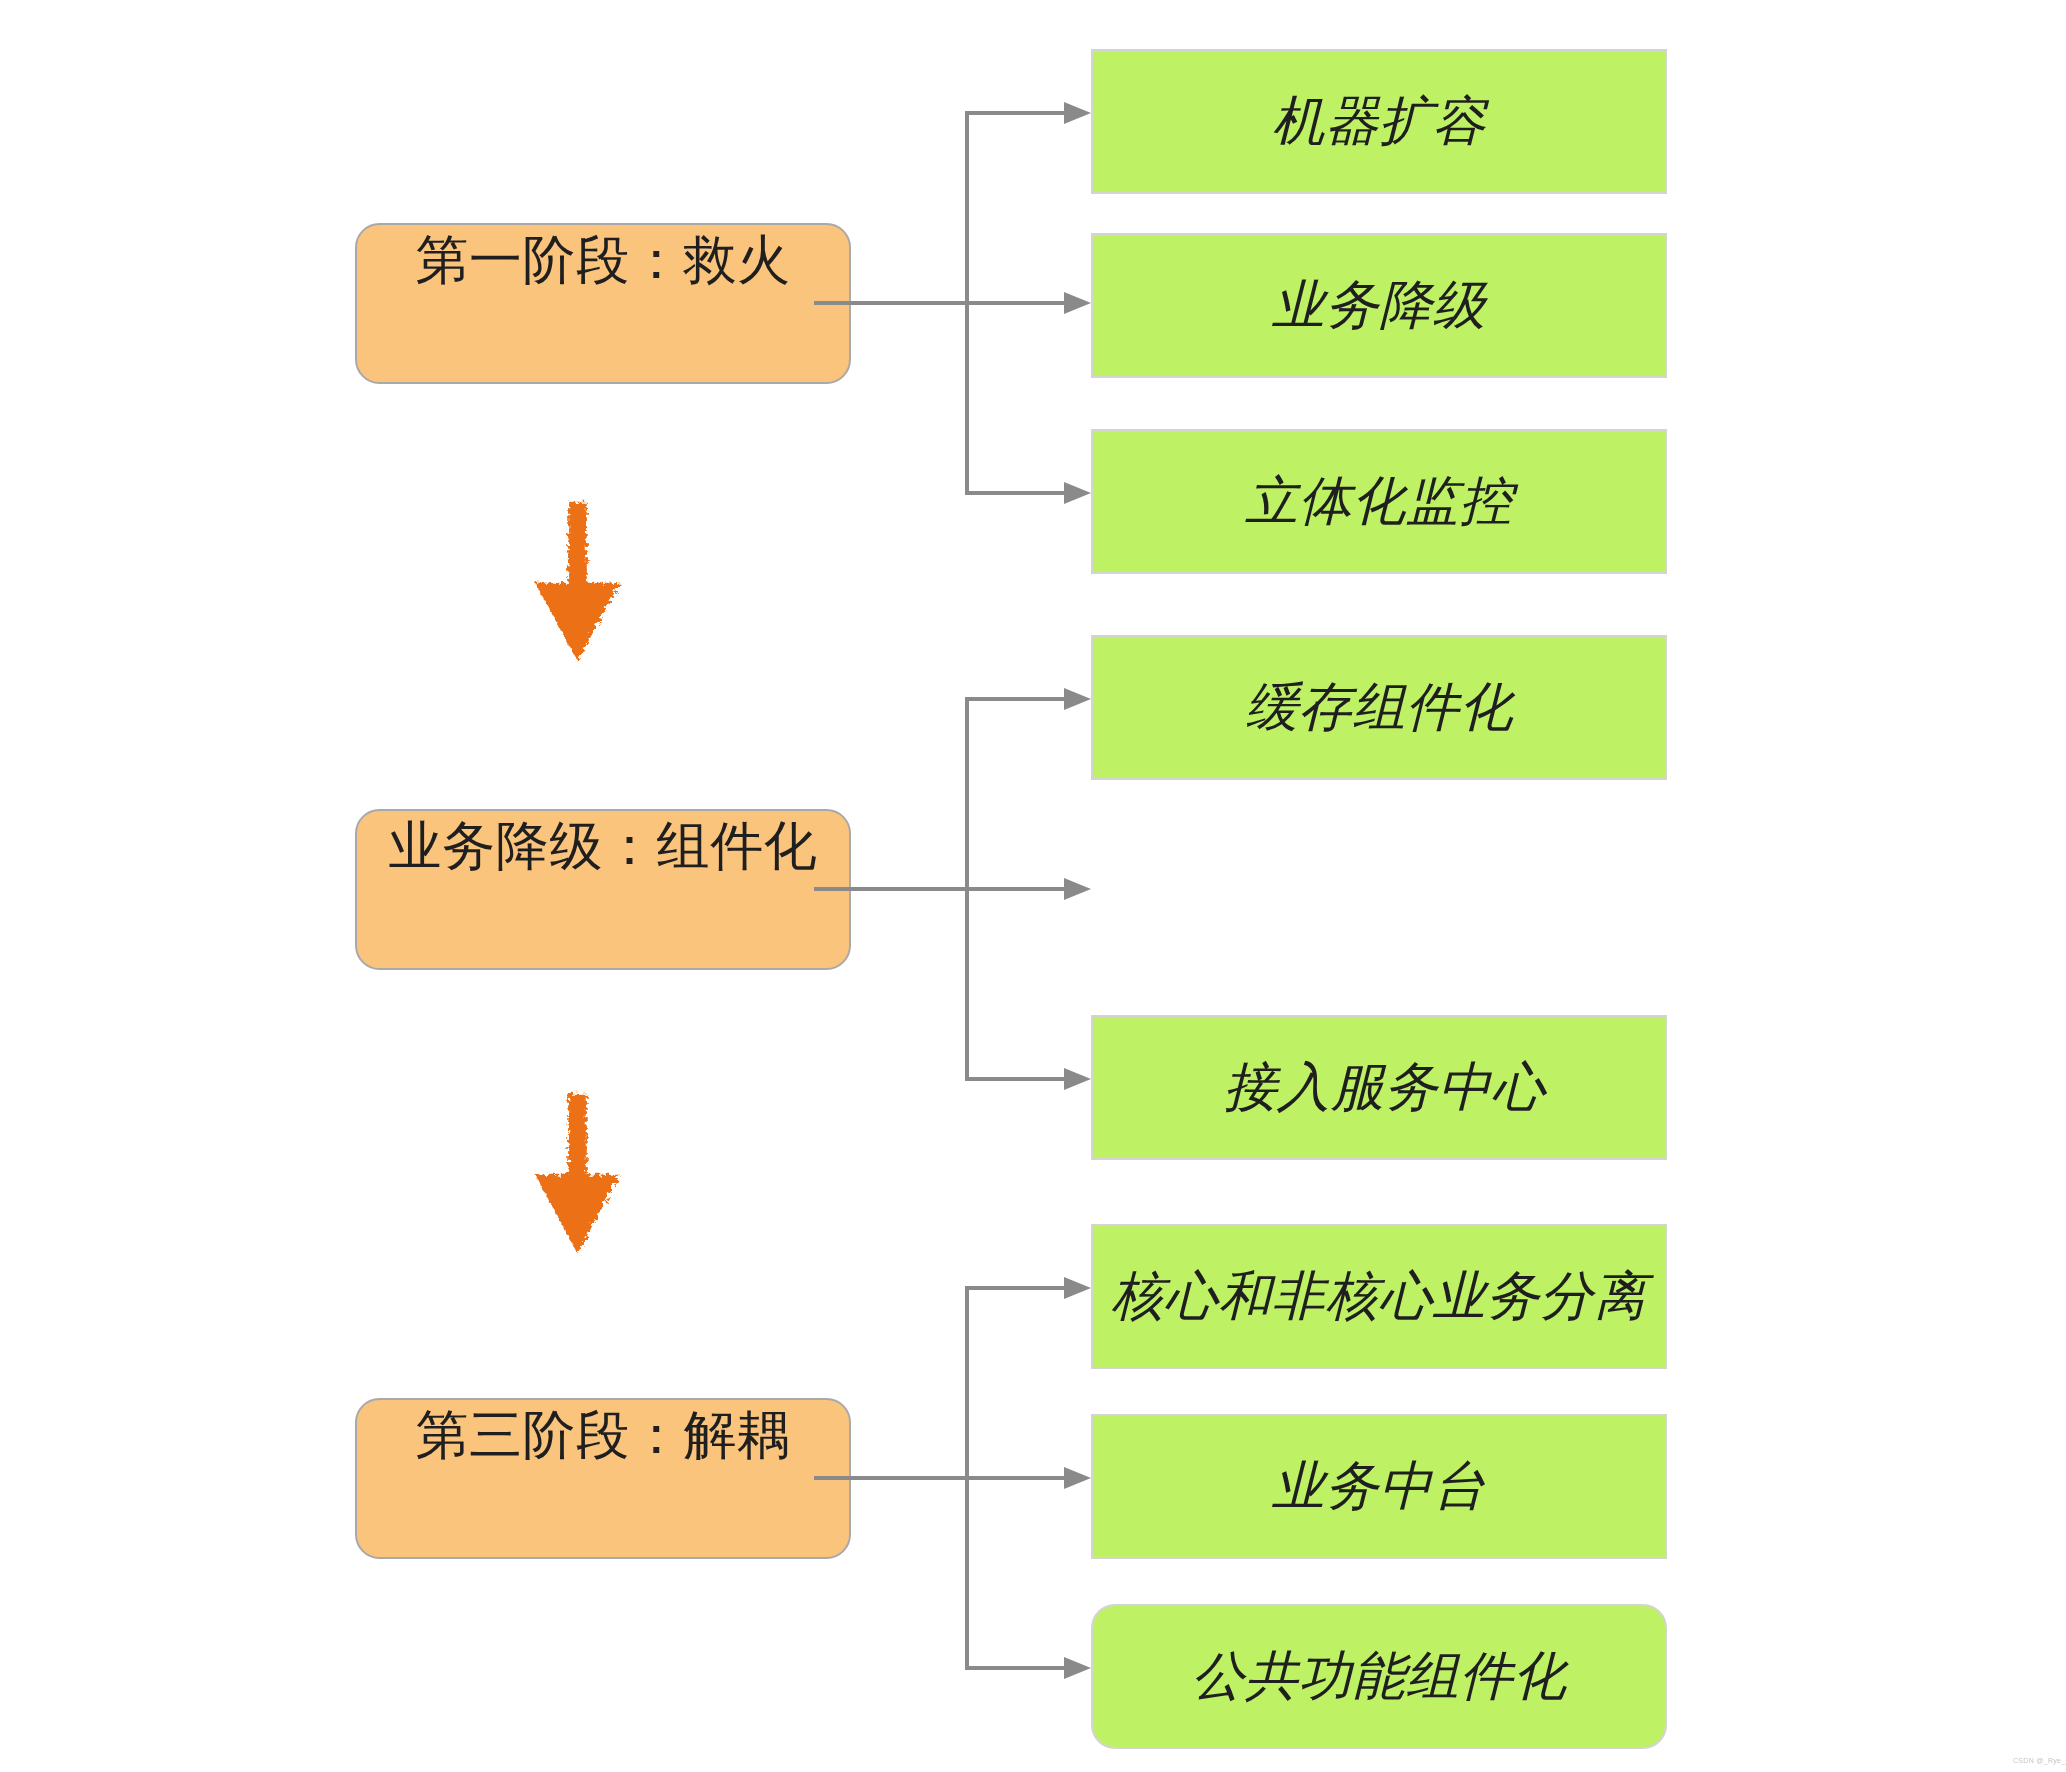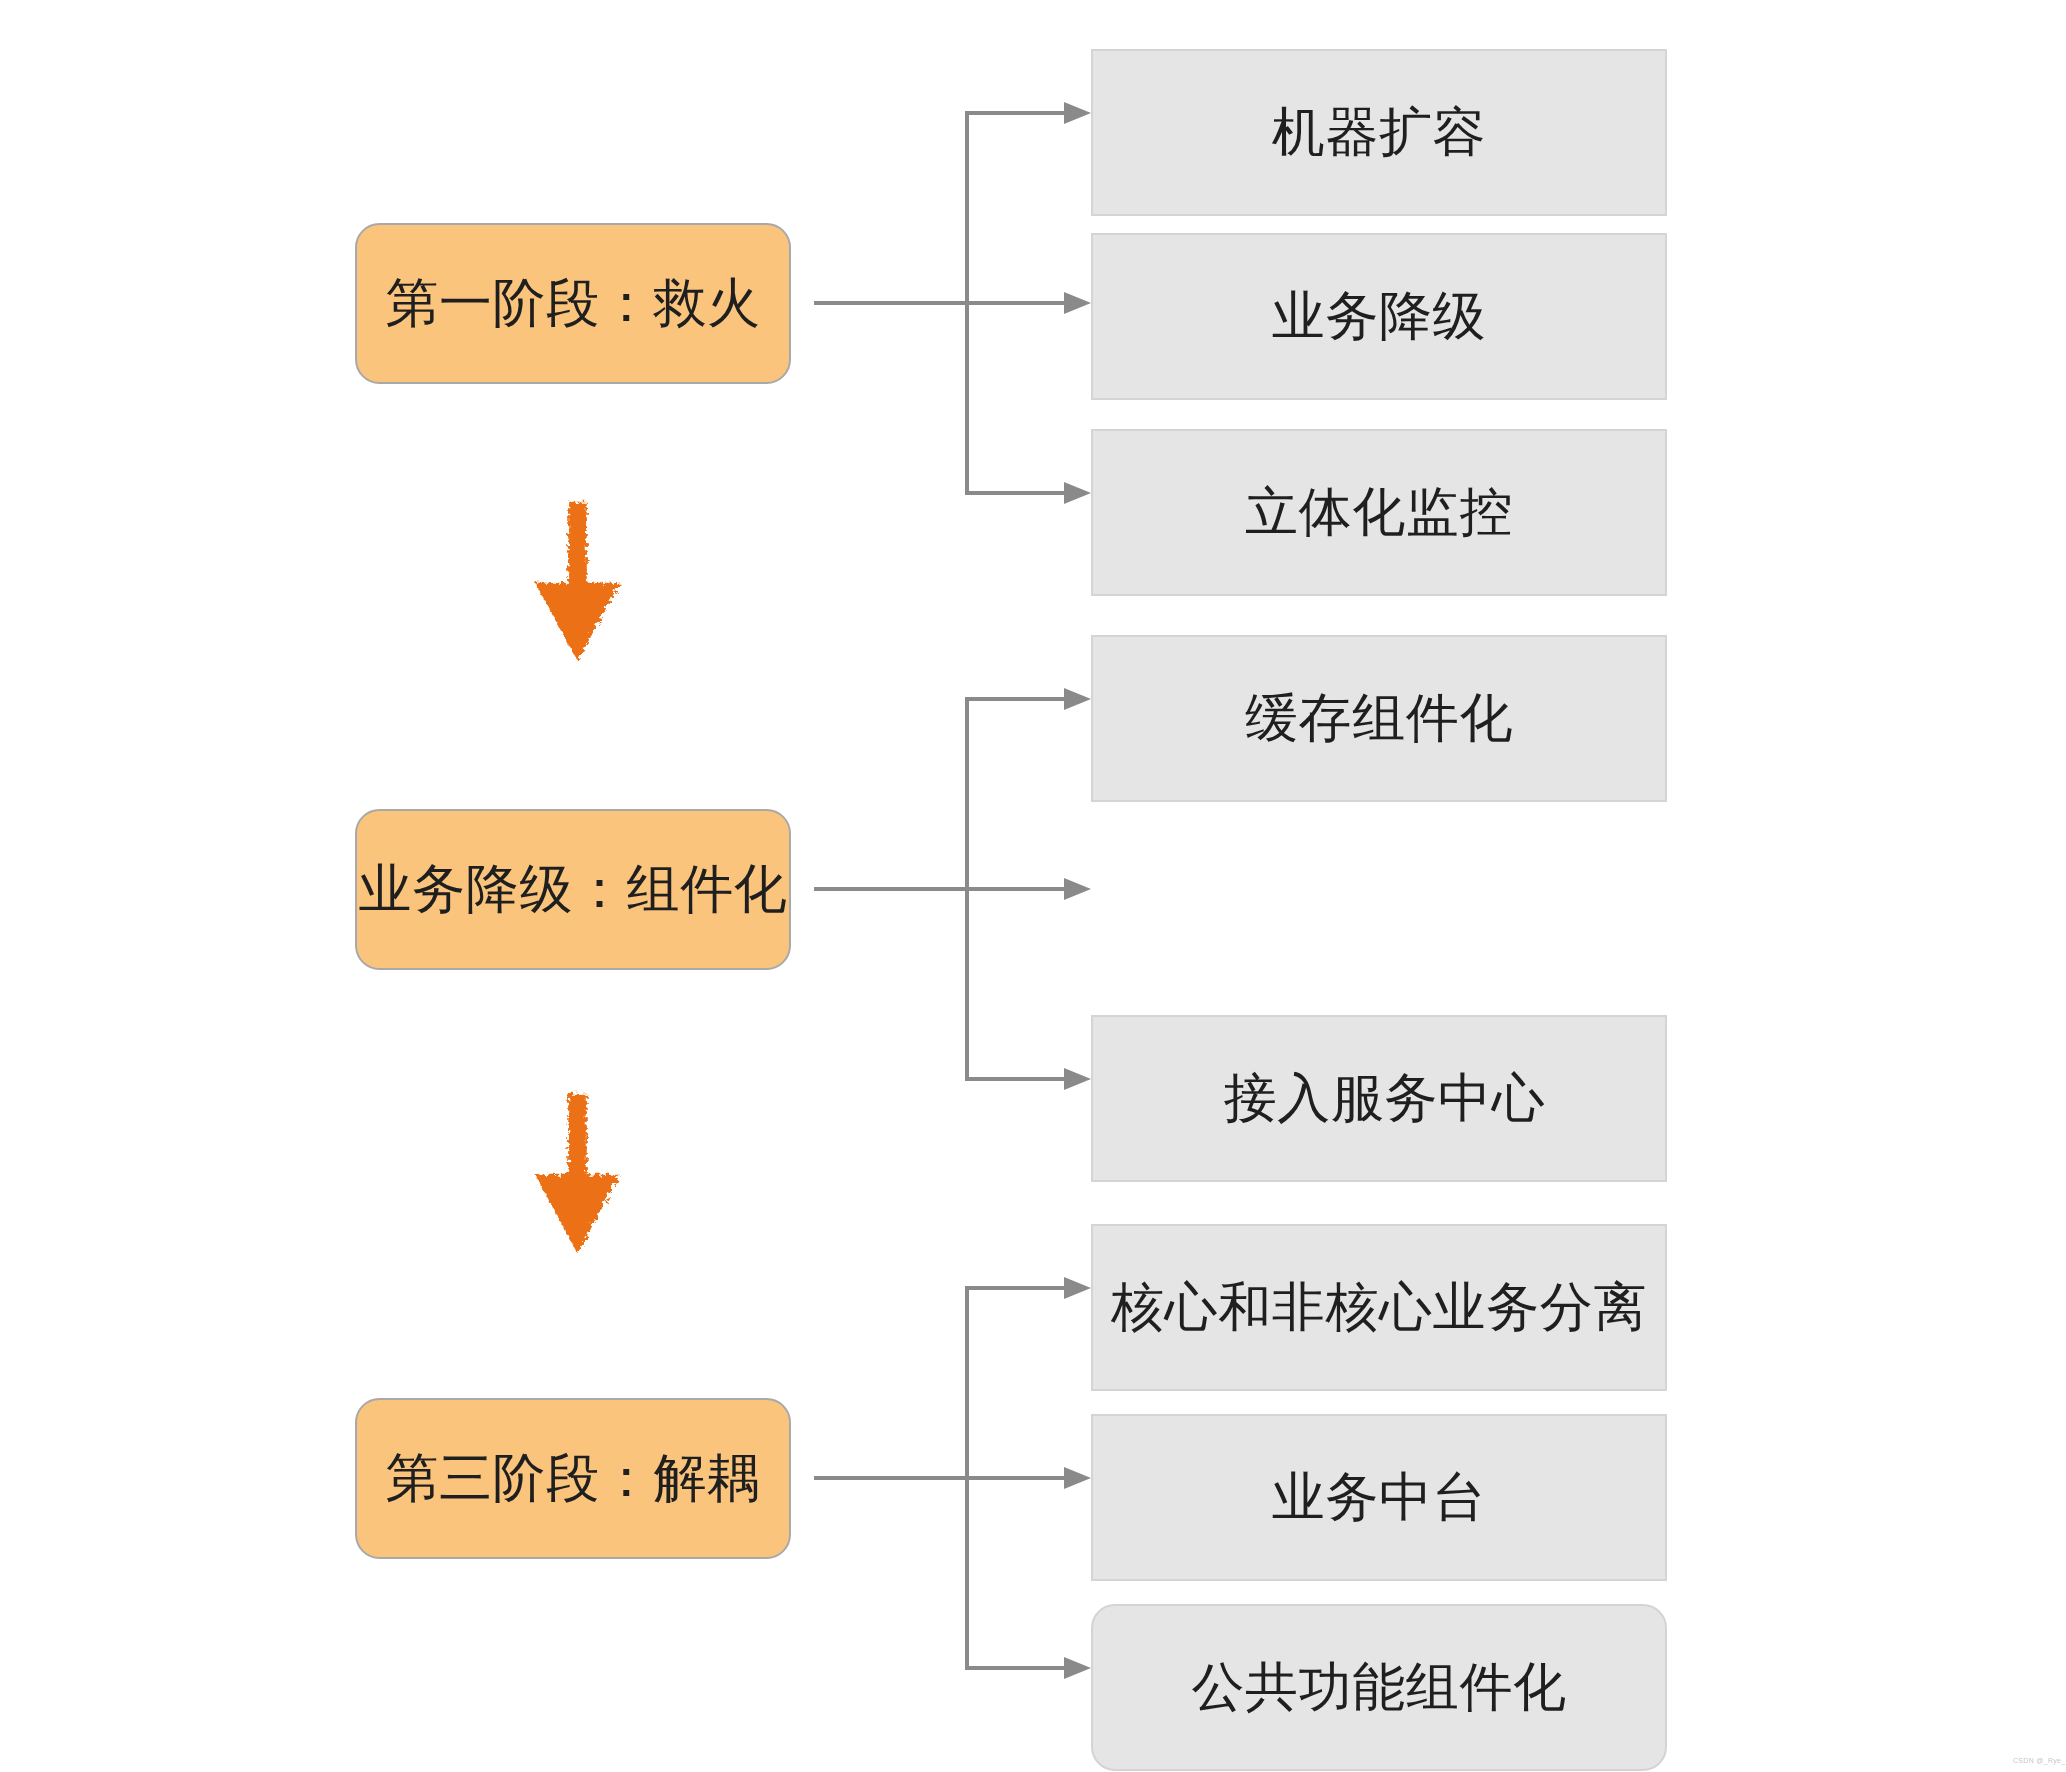--- a/index.html
+++ b/index.html
@@ -6,40 +6,40 @@
   .canvas{
     position:relative;
     width:2066px;
     height:1772px;
     background:#ffffff;
     overflow:hidden;
     font-family:"Liberation Sans", sans-serif;
   }
   .stage-box{
     position:absolute;
-    width:436px;
+    width:496px;
     height:161px;
     background:#FAC47D;
     border:2.9px solid #A9A9A9;
     border-radius:24.4px;
     box-sizing:border-box;
     display:flex;
-    align-items:center;
     justify-content:center;
   }
   .target-box{
     position:absolute;
     width:576px;
-    height:167px;
-    background:#e5e5e5;
+    height:145px;
+    background:#bef264;
     border:2.3px solid #D4D4D4;
     box-sizing:border-box;
     display:flex;
     align-items:center;
     justify-content:center;
+    font-style:italic;
   }
   .node-label{
     font-size:53px;
     color:#1F1F1F;
     white-space:nowrap;
     letter-spacing:0.6px;
   }
   .h-line,.v-line{
     position:absolute;
     background:#8A8A8A;

